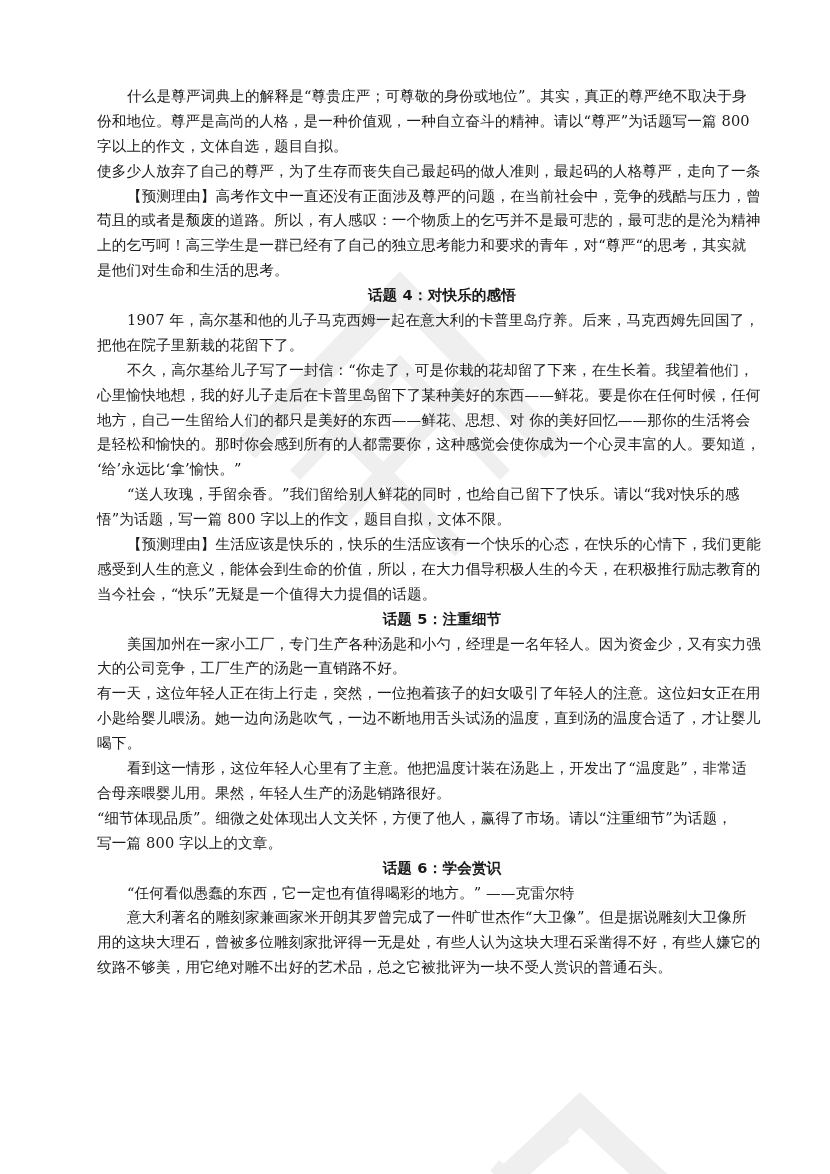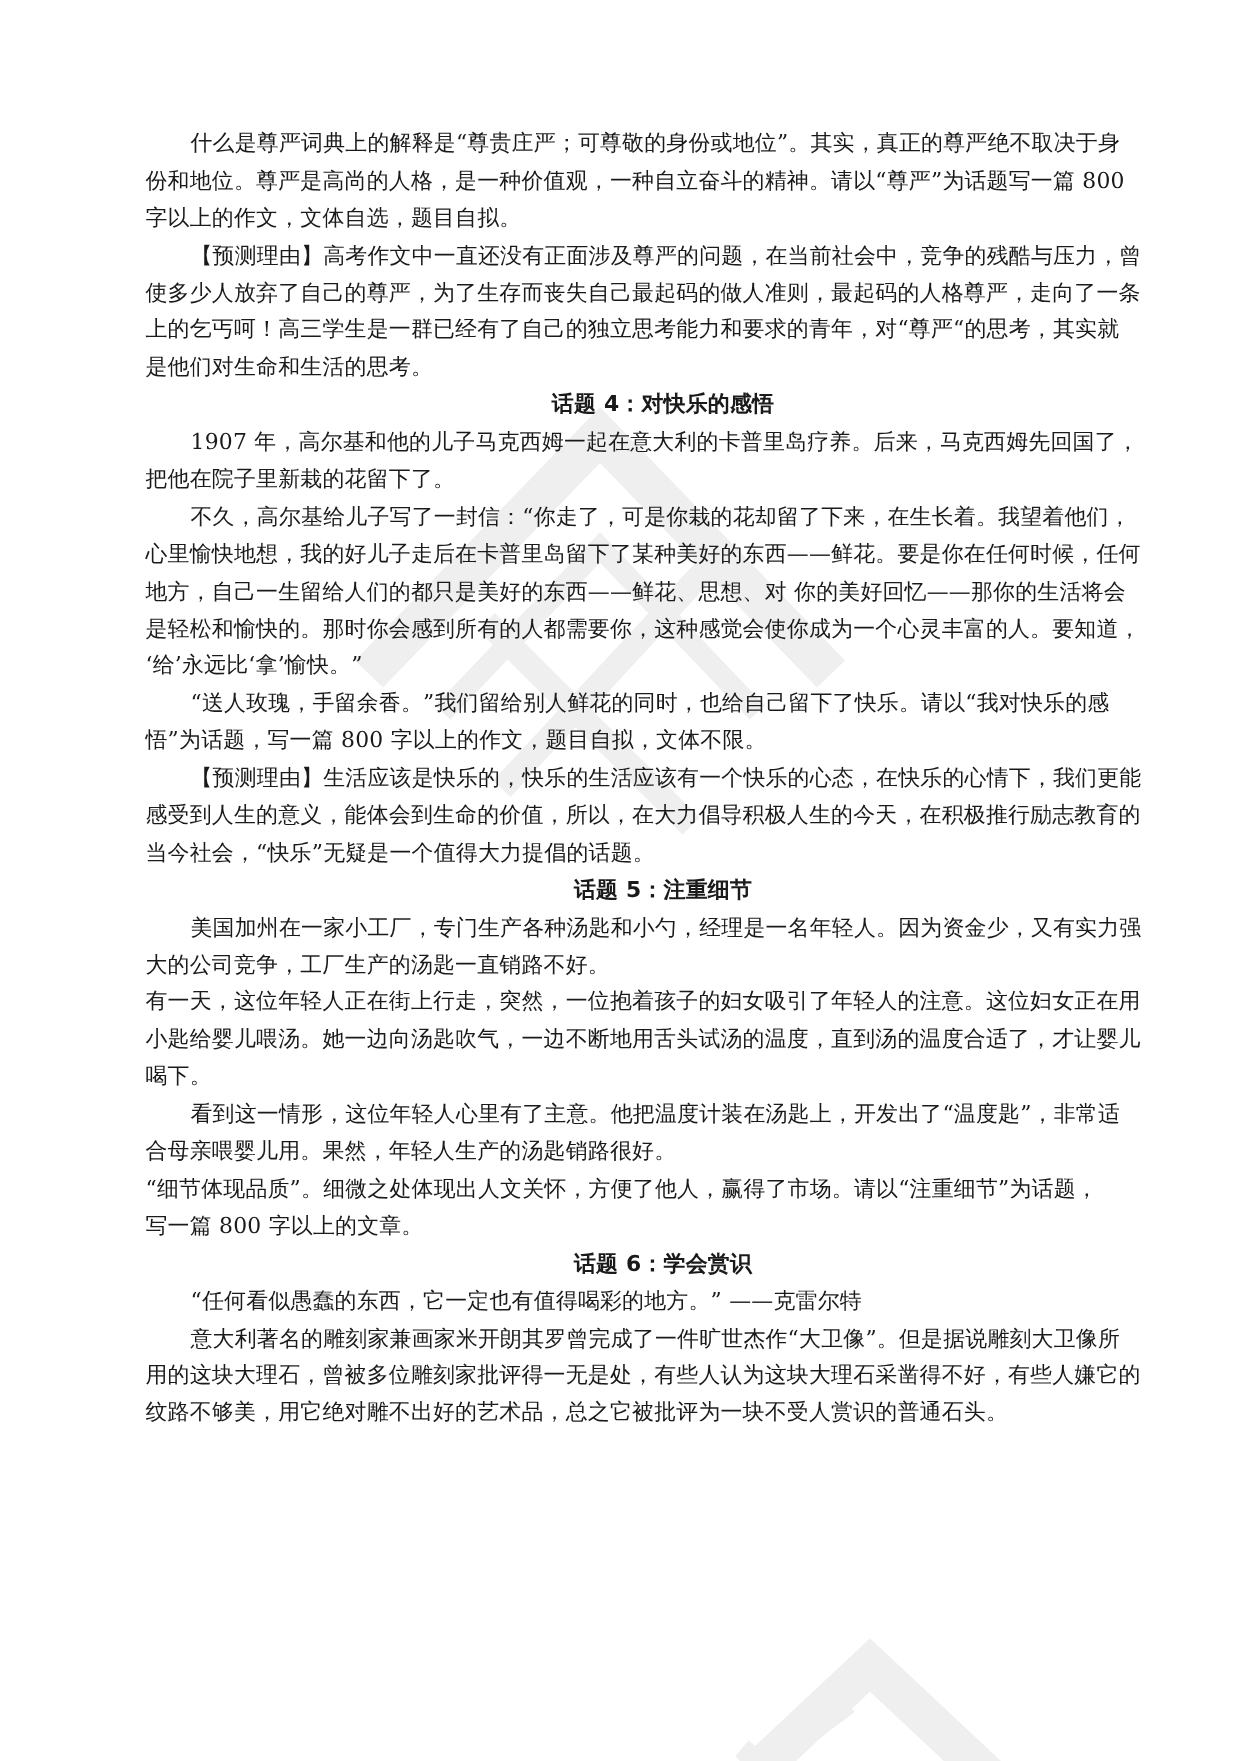--- a/index.html
+++ b/index.html
@@ -34,22 +34,23 @@
     </g>
   </svg>
 
   <div class="content" id="content">
       <div>
         <div class="line ind">什么是尊严词典上的解释是“尊贵庄严；可尊敬的身份或地位”。其实，真正的尊严绝不取决于身</div>
         <div class="line">份和地位。尊严是高尚的人格，是一种价值观，一种自立奋斗的精神。请以“尊严”为话题写一篇 800</div>
         <div class="line">字以上的作文，文体自选，题目自拟。</div>
       </div>
       <div>
+        <div class="line">使多少人放弃了自己的尊严，为了生存而丧失自己最起码的做人准则，最起码的人格尊严，走向了一条</div>
         <div class="line ind">【预测理由】高考作文中一直还没有正面涉及尊严的问题，在当前社会中，竞争的残酷与压力，曾</div>
-        <div class="line">使多少人放弃了自己的尊严，为了生存而丧失自己最起码的做人准则，最起码的人格尊严，走向了一条</div>
+        <div class="line">苟且的或者是颓废的道路。所以，有人感叹：一个物质上的乞丐并不是最可悲的，最可悲的是沦为精神</div>
         <div class="line">上的乞丐呵！高三学生是一群已经有了自己的独立思考能力和要求的青年，对“尊严“的思考，其实就</div>
         <div class="line">是他们对生命和生活的思考。</div>
       </div>
       <div class="line heading heading-ind">话题 4：对快乐的感悟</div>
       <div>
         <div class="line ind">1907 年，高尔基和他的儿子马克西姆一起在意大利的卡普里岛疗养。后来，马克西姆先回国了，</div>
         <div class="line">把他在院子里新栽的花留下了。</div>
       </div>
       <div>
         <div class="line ind">不久，高尔基给儿子写了一封信：“你走了，可是你栽的花却留了下来，在生长着。我望着他们，</div>

